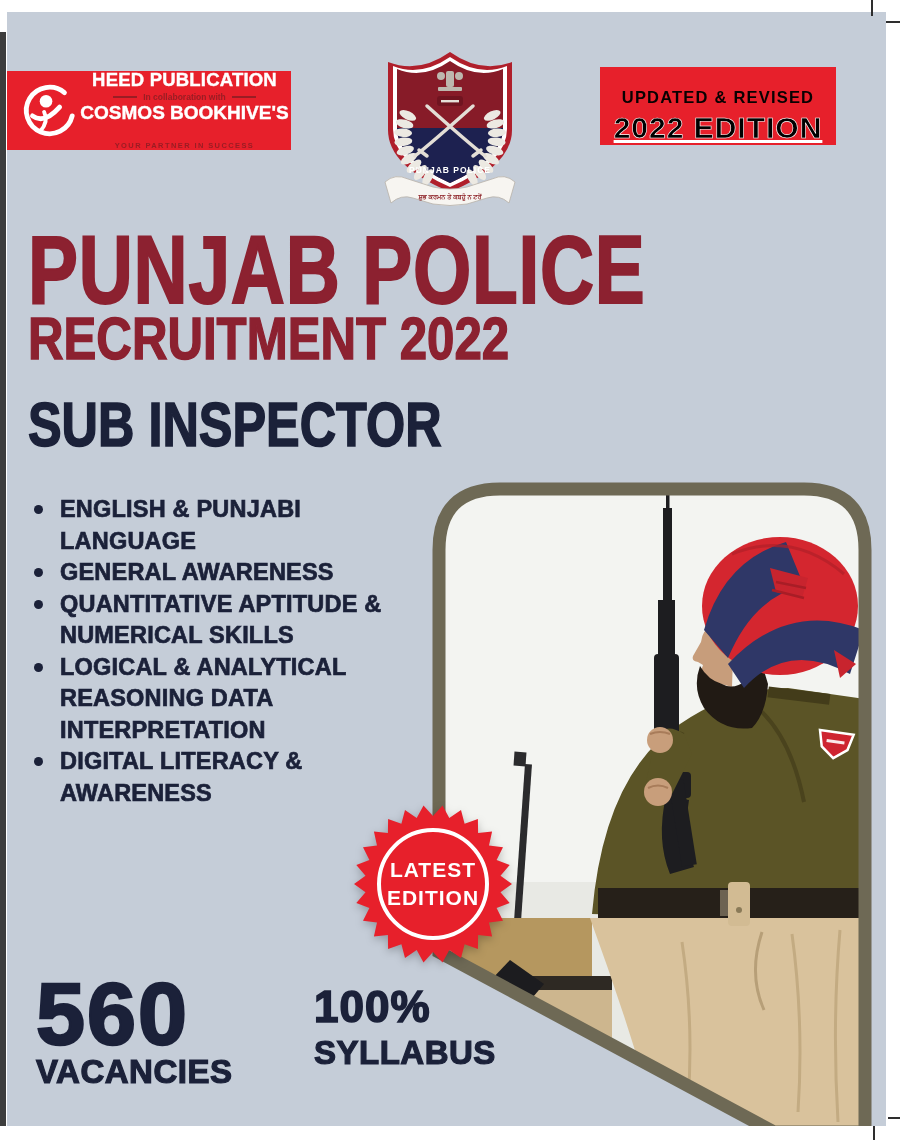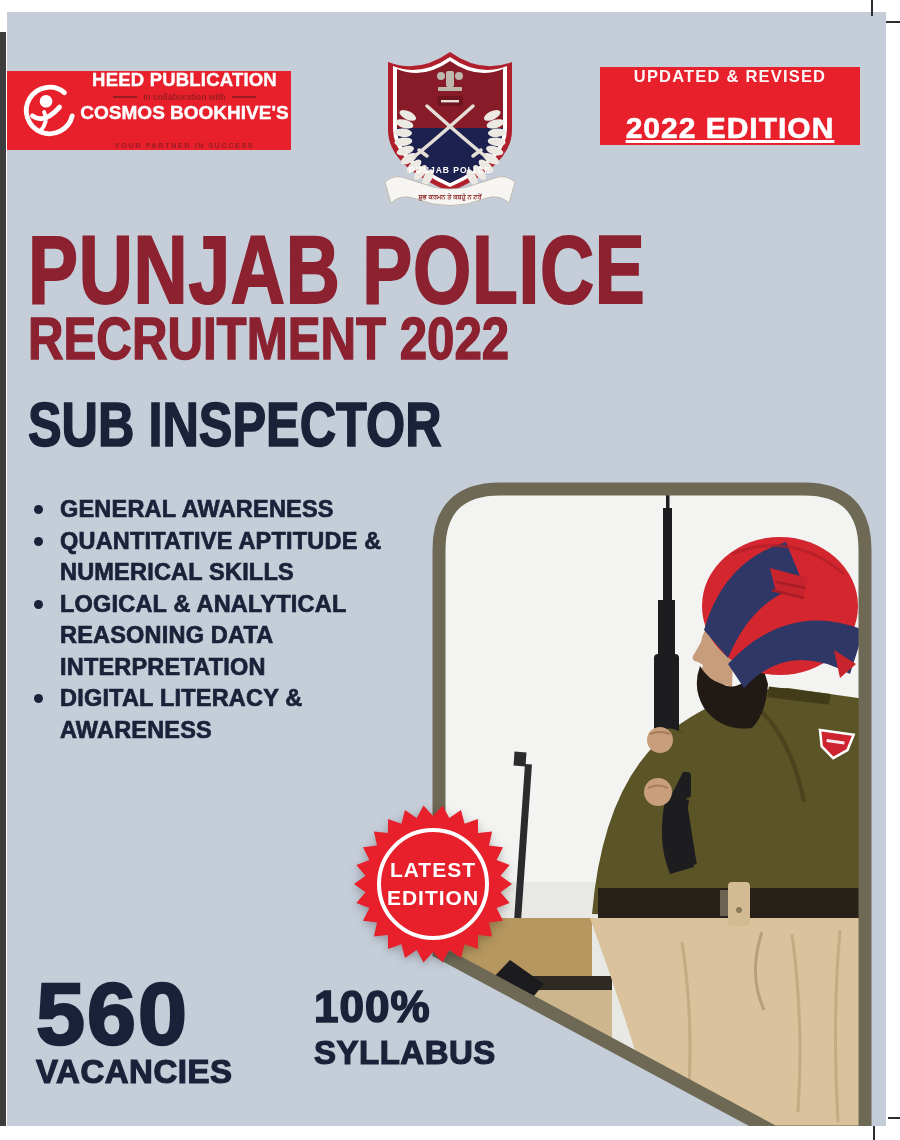--- a/index.html
+++ b/index.html
@@ -19,22 +19,22 @@
   .pub-text{flex:1;display:flex;flex-direction:column;align-items:center;justify-content:center;line-height:1;}
   .pub-name{color:#fff;font-weight:bold;font-size:18.5px;letter-spacing:.2px;white-space:nowrap;
     -webkit-text-stroke:.4px #fff;}
   .pub-collab{display:flex;align-items:center;gap:6px;margin:3px 0 2px;}
   .pub-collab .rule{width:24px;height:2px;background:#9a1d24;}
   .pub-collab .txt{color:#9a1d24;font-size:8.5px;font-weight:bold;white-space:nowrap;}
   .pub-partner{color:#fff;font-weight:bold;font-size:19px;white-space:nowrap;-webkit-text-stroke:.4px #fff;}
   .pub-tagline{color:#9a1d24;font-size:7.5px;font-weight:bold;letter-spacing:1.4px;margin-top:20px;white-space:nowrap;}
   
   .crest{left:383px;top:42px;width:134px;height:166px;}
-  .edition-box{left:600px;top:67px;width:260px;height:78px;background:var(--c-red);
-    display:flex;flex-direction:column;align-items:center;justify-content:space-between;color:#ffffff;}
+  .edition-box{left:600px;top:67px;width:236px;height:78px;background:var(--c-red);
+    display:flex;flex-direction:column;align-items:center;justify-content:flex-end;color:#000000;}
   .edition-line1{font-size:16.5px;font-weight:bold;letter-spacing:1.2px;opacity:.96;}
   .edition-line2{font-size:30px;font-weight:bold;letter-spacing:1px;margin-top:4px;text-decoration:underline;-webkit-text-stroke:.6px #fff;}
   
   .title1{left:28px;top:224px;font-size:96px;line-height:92px;font-weight:bold;color:var(--c-maroon);
     transform:scaleX(.78);transform-origin:left top;white-space:nowrap;-webkit-text-stroke:2px var(--c-maroon);letter-spacing:1px;}
   .title2{left:28px;top:308px;font-size:60px;line-height:62px;font-weight:bold;color:var(--c-maroon);
     transform:scaleX(.82);transform-origin:left top;white-space:nowrap;-webkit-text-stroke:1.4px var(--c-maroon);}
   .subtitle{left:28px;top:392px;font-size:63px;line-height:64px;font-weight:bold;color:var(--c-navy);
     transform:scaleX(.80);transform-origin:left top;white-space:nowrap;-webkit-text-stroke:1.6px var(--c-navy);}
   
@@ -146,20 +146,25 @@
   <div class="edition-line2">2022 EDITION</div>
 </div>
 
 <div class="abs title1">PUNJAB POLICE</div>
 <div class="abs title2">RECRUITMENT 2022</div>
 <div class="abs subtitle">SUB INSPECTOR</div>
 
 <ul class="abs topics">
   <li>
       <span class="dot"></span>
+      <span class="topic-text">ENGLISH &amp; PUNJABI
+LANGUAGE</span>
+    </li>
+  <li>
+      <span class="dot"></span>
       <span class="topic-text">GENERAL AWARENESS</span>
     </li>
   <li>
       <span class="dot"></span>
       <span class="topic-text">QUANTITATIVE APTITUDE &amp;
 NUMERICAL SKILLS</span>
     </li>
   <li>
       <span class="dot"></span>
       <span class="topic-text">LOGICAL &amp; ANALYTICAL

